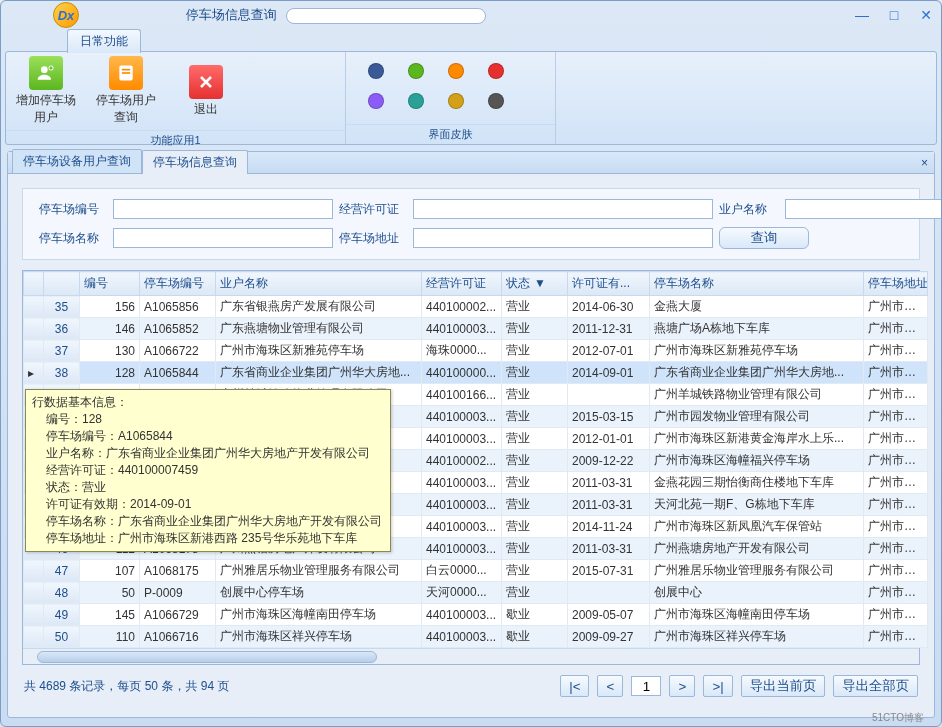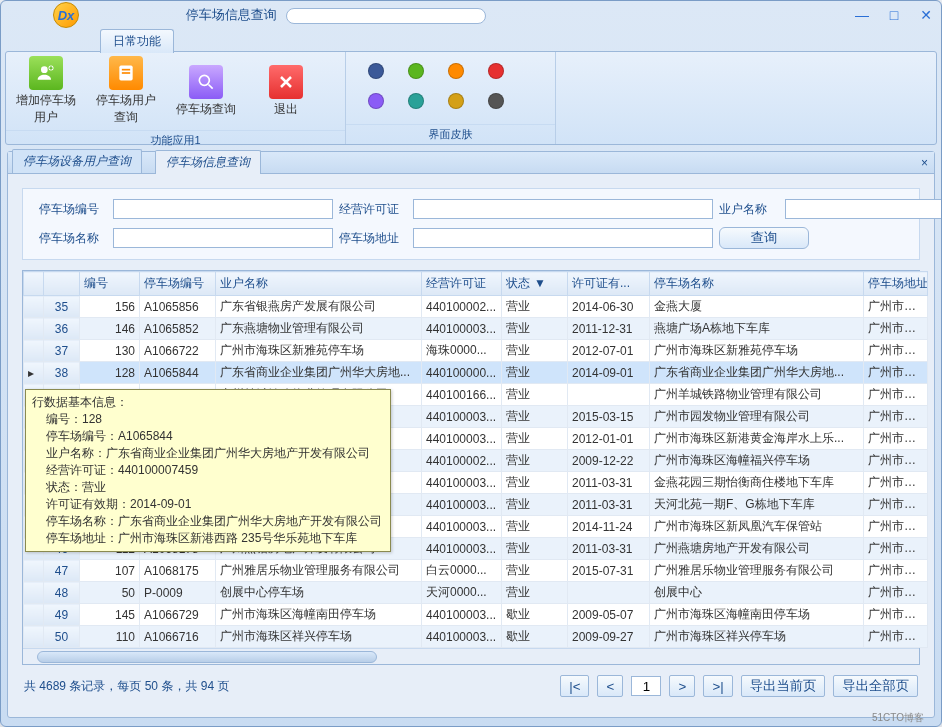--- a/index.html
+++ b/index.html
@@ -4,38 +4,38 @@
 <style>
 * { box-sizing: border-box; margin: 0; padding: 0; }
 body { font-family: "Microsoft YaHei", SimSun, Arial, sans-serif; font-size: 12px; background: #f0f4fa; color: #333; }
 .window { width: 942px; height: 727px; background: linear-gradient(#dce8f6,#c9dcf2); border: 1px solid #7a9cc6; border-radius: 6px; position: relative; box-shadow: 0 2px 8px rgba(0,0,0,.2); overflow: hidden; }
 .titlebar { height: 28px; display: flex; align-items: center; padding: 0 6px; margin-left: 46px; }
 .titlebar .logo { width: 26px; height: 26px; background: linear-gradient(135deg,#ffd24a,#ff9a00); border-radius: 50%; display: flex; align-items: center; justify-content: center; font-weight: bold; color: #2a6fd6; font-style: italic; font-size: 13px; border: 1px solid #c68a00; }
 .titlebar .title { flex: 1; text-align: center; color: #1e4e8c; font-size: 13px; }
 .titlebar .search-slot { width: 200px; height: 16px; background: #fff; border: 1px solid #9bb7d9; border-radius: 8px; margin-right: 260px; }
 .winbtns { display: flex; gap: 14px; }
 .winbtn { width: 18px; height: 14px; color: #2a6fd6; font-size: 14px; line-height: 14px; text-align: center; cursor: pointer; }
-.ribbon-tabs { height: 22px; padding-left: 66px; margin-left: 33px; }
+.ribbon-tabs { height: 22px; padding-left: 66px; }
 .ribbon-tab { display: inline-block; padding: 3px 12px; background: linear-gradient(#f3f8fe,#d9e8f9); border: 1px solid #9bb7d9; border-bottom: none; border-radius: 3px 3px 0 0; color: #1e4e8c; }
 .ribbon { height: 94px; margin: 0 4px; background: linear-gradient(#e7f0fb,#d1e3f7); border: 1px solid #9bb7d9; border-radius: 3px; display: flex; }
 .ribbon-group { border-right: 1px solid #b8cee8; display: flex; flex-direction: column; }
 .ribbon-body { flex: 1; display: flex; align-items: center; padding: 4px 8px; gap: 16px; }
 .ribbon-label { text-align: center; color: #1e4e8c; font-size: 11px; padding: 2px 0; border-top: 1px solid #c7dbf2; }
 .big-btn { width: 64px; text-align: center; cursor: pointer; }
 .big-btn .ic { width: 34px; height: 34px; margin: 0 auto 2px; border-radius: 4px; display: flex; align-items: center; justify-content: center; }
 .grn { background: linear-gradient(#9be05a,#5bb61f); }
 .org { background: linear-gradient(#ffb84a,#ff8a00); }
 .pur { background: linear-gradient(#c9a8ff,#8b5cf6); }
 .red { background: linear-gradient(#ff6b6b,#e63030); }
 .ic svg { width: 20px; height: 20px; }
 .skin-grid { display: grid; grid-template-columns: repeat(4,20px); grid-auto-rows: 20px; gap: 10px 20px; padding: 6px 14px; }
 .skin-dot { width: 16px; height: 16px; border-radius: 50%; border: 1px solid rgba(0,0,0,.2); cursor: pointer; }
 .content-wrap { position: absolute; left: 6px; right: 6px; top: 150px; bottom: 8px; background: #e7eef8; border: 1px solid #9bb7d9; border-radius: 3px; }
 .page-tabs { height: 22px; display: flex; align-items: flex-end; padding-left: 4px; background: linear-gradient(#d9e8f9,#c7dbf2); border-bottom: 1px solid #9bb7d9; position: relative; }
-.page-tab { padding: 3px 10px; border: 1px solid #9bb7d9; border-bottom: none; background: #d1e3f7; color: #1e4e8c; margin-right: 13px; border-radius: 2px 2px 0 0; cursor: pointer; font-style: italic; }
+.page-tab { padding: 3px 10px; border: 1px solid #9bb7d9; border-bottom: none; background: #d1e3f7; color: #1e4e8c; margin-right: 0; border-radius: 2px 2px 0 0; cursor: pointer; }
 .page-tab.active { background: #e7eef8; position: relative; top: 1px; }
 .page-close { position: absolute; right: 6px; top: 4px; color: #1e4e8c; cursor: pointer; }
 .filter-box { margin: 14px 14px 10px; background: #f4f8fe; border: 1px solid #c7d9ef; padding: 10px 16px; display: grid; grid-template-columns: 68px 220px 68px 300px 60px 180px; row-gap: 8px; column-gap: 6px; align-items: center; }
 .filter-box label { color: #1e4e8c; }
 .filter-box input { height: 20px; border: 1px solid #9bb7d9; background: #fff; padding: 0 4px; width: 100%; }
 .qbtn { grid-column: 5 / span 2; justify-self: start; width: 90px; height: 22px; background: linear-gradient(#f6fafd,#d9e8f9); border: 1px solid #9bb7d9; border-radius: 6px; cursor: pointer; color: #1e4e8c; }
 .grid { margin: 0 14px; border: 1px solid #9bb7d9; background: #fff; }
 .table { width: 100%; border-collapse: collapse; table-layout: fixed; }
 .table th { background: linear-gradient(#f0f6fd,#dce8f6); border: 1px solid #c7d9ef; padding: 3px 4px; text-align: left; color: #1e4e8c; font-weight: normal; white-space: nowrap; overflow: hidden; }
 .table td { border: 1px solid #e1e9f3; padding: 2px 4px; white-space: nowrap; overflow: hidden; text-overflow: ellipsis; }
@@ -93,29 +93,20 @@
           <div class="ic org">
               <svg viewBox="0 0 24 24" fill="#fff">
                 <rect x="4" y="3" width="16" height="18" rx="2"></rect>
                 <rect x="7" y="7" width="10" height="2" fill="#ff8a00"></rect>
                 <rect x="7" y="11" width="10" height="2" fill="#ff8a00"></rect>
               </svg>
             </div>
           <div>停车场用户查询</div>
         </div>
         <div class="big-btn">
-          <div class="ic pur">
-              <svg viewBox="0 0 24 24" fill="none" stroke="#fff" stroke-width="2">
-                <circle cx="10" cy="10" r="6"></circle>
-                <path d="M15 15l5 5"></path>
-              </svg>
-            </div>
-          <div>停车场查询</div>
-        </div>
-        <div class="big-btn">
           <div class="ic red">
               <svg viewBox="0 0 24 24" stroke="#fff" stroke-width="3">
                 <path d="M6 6l12 12M18 6L6 18"></path>
               </svg>
             </div>
           <div>退出</div>
         </div>
       </div>
       <div class="ribbon-label">功能应用1</div>
     </div>

